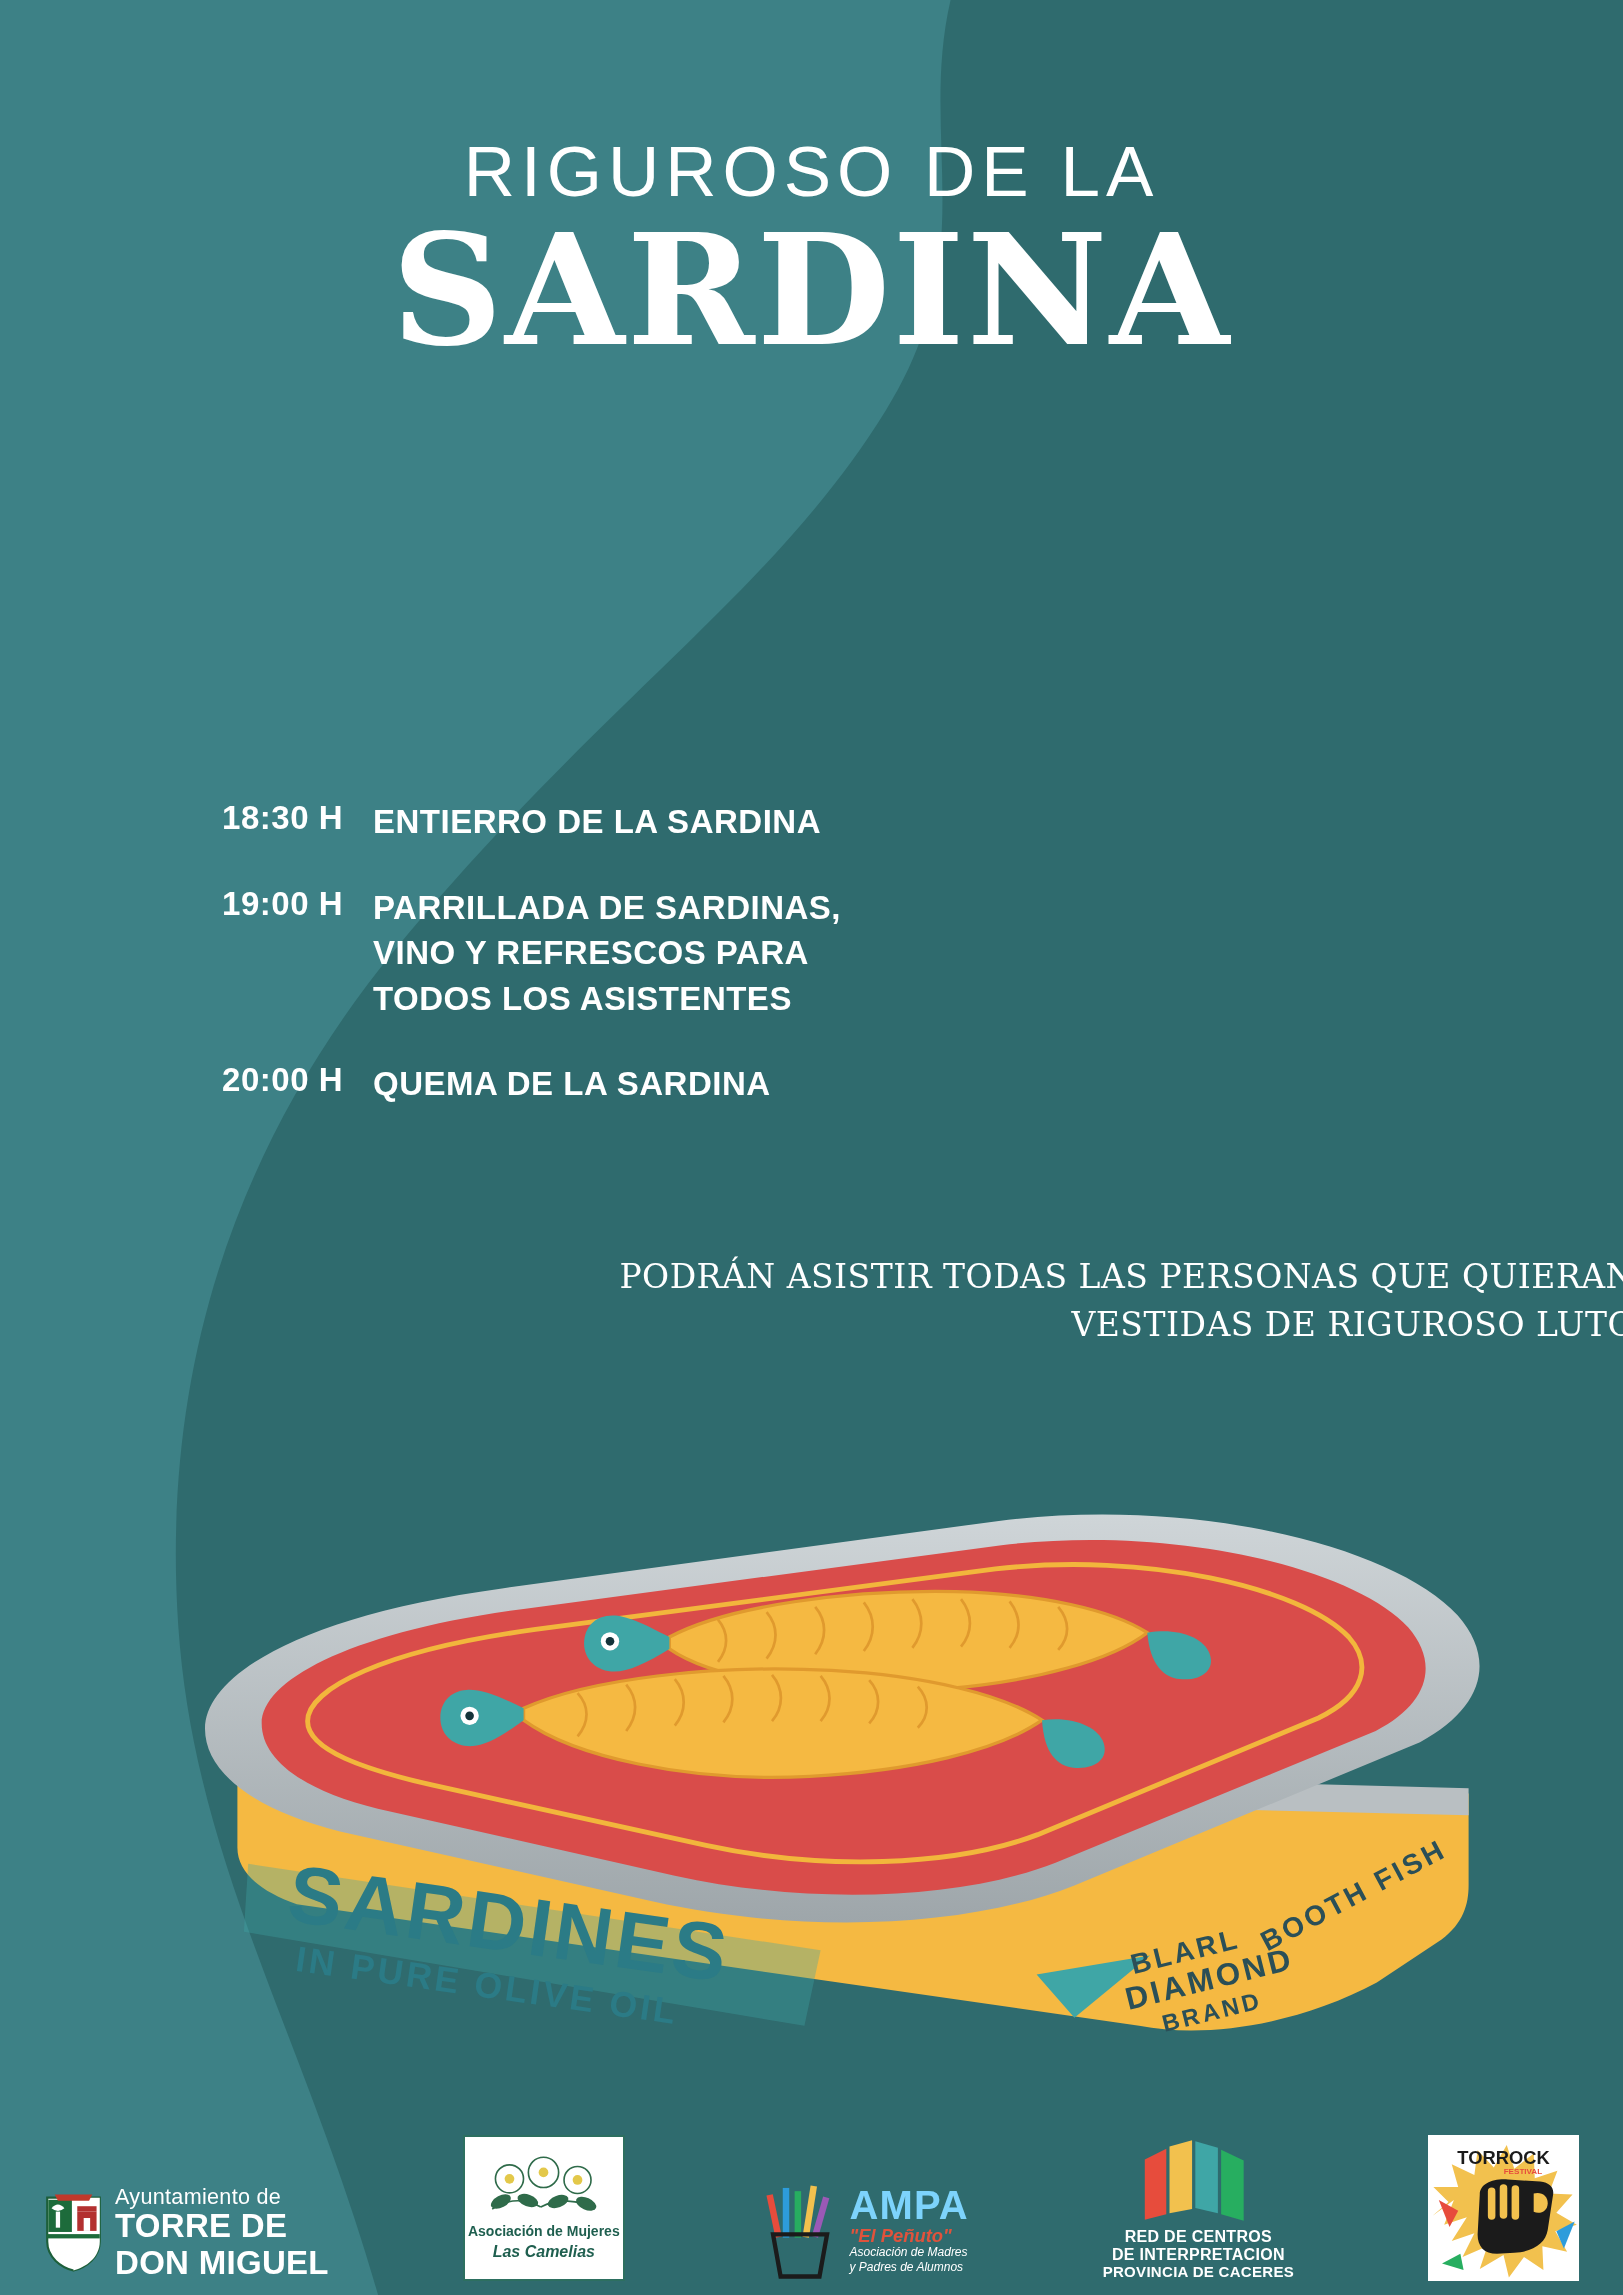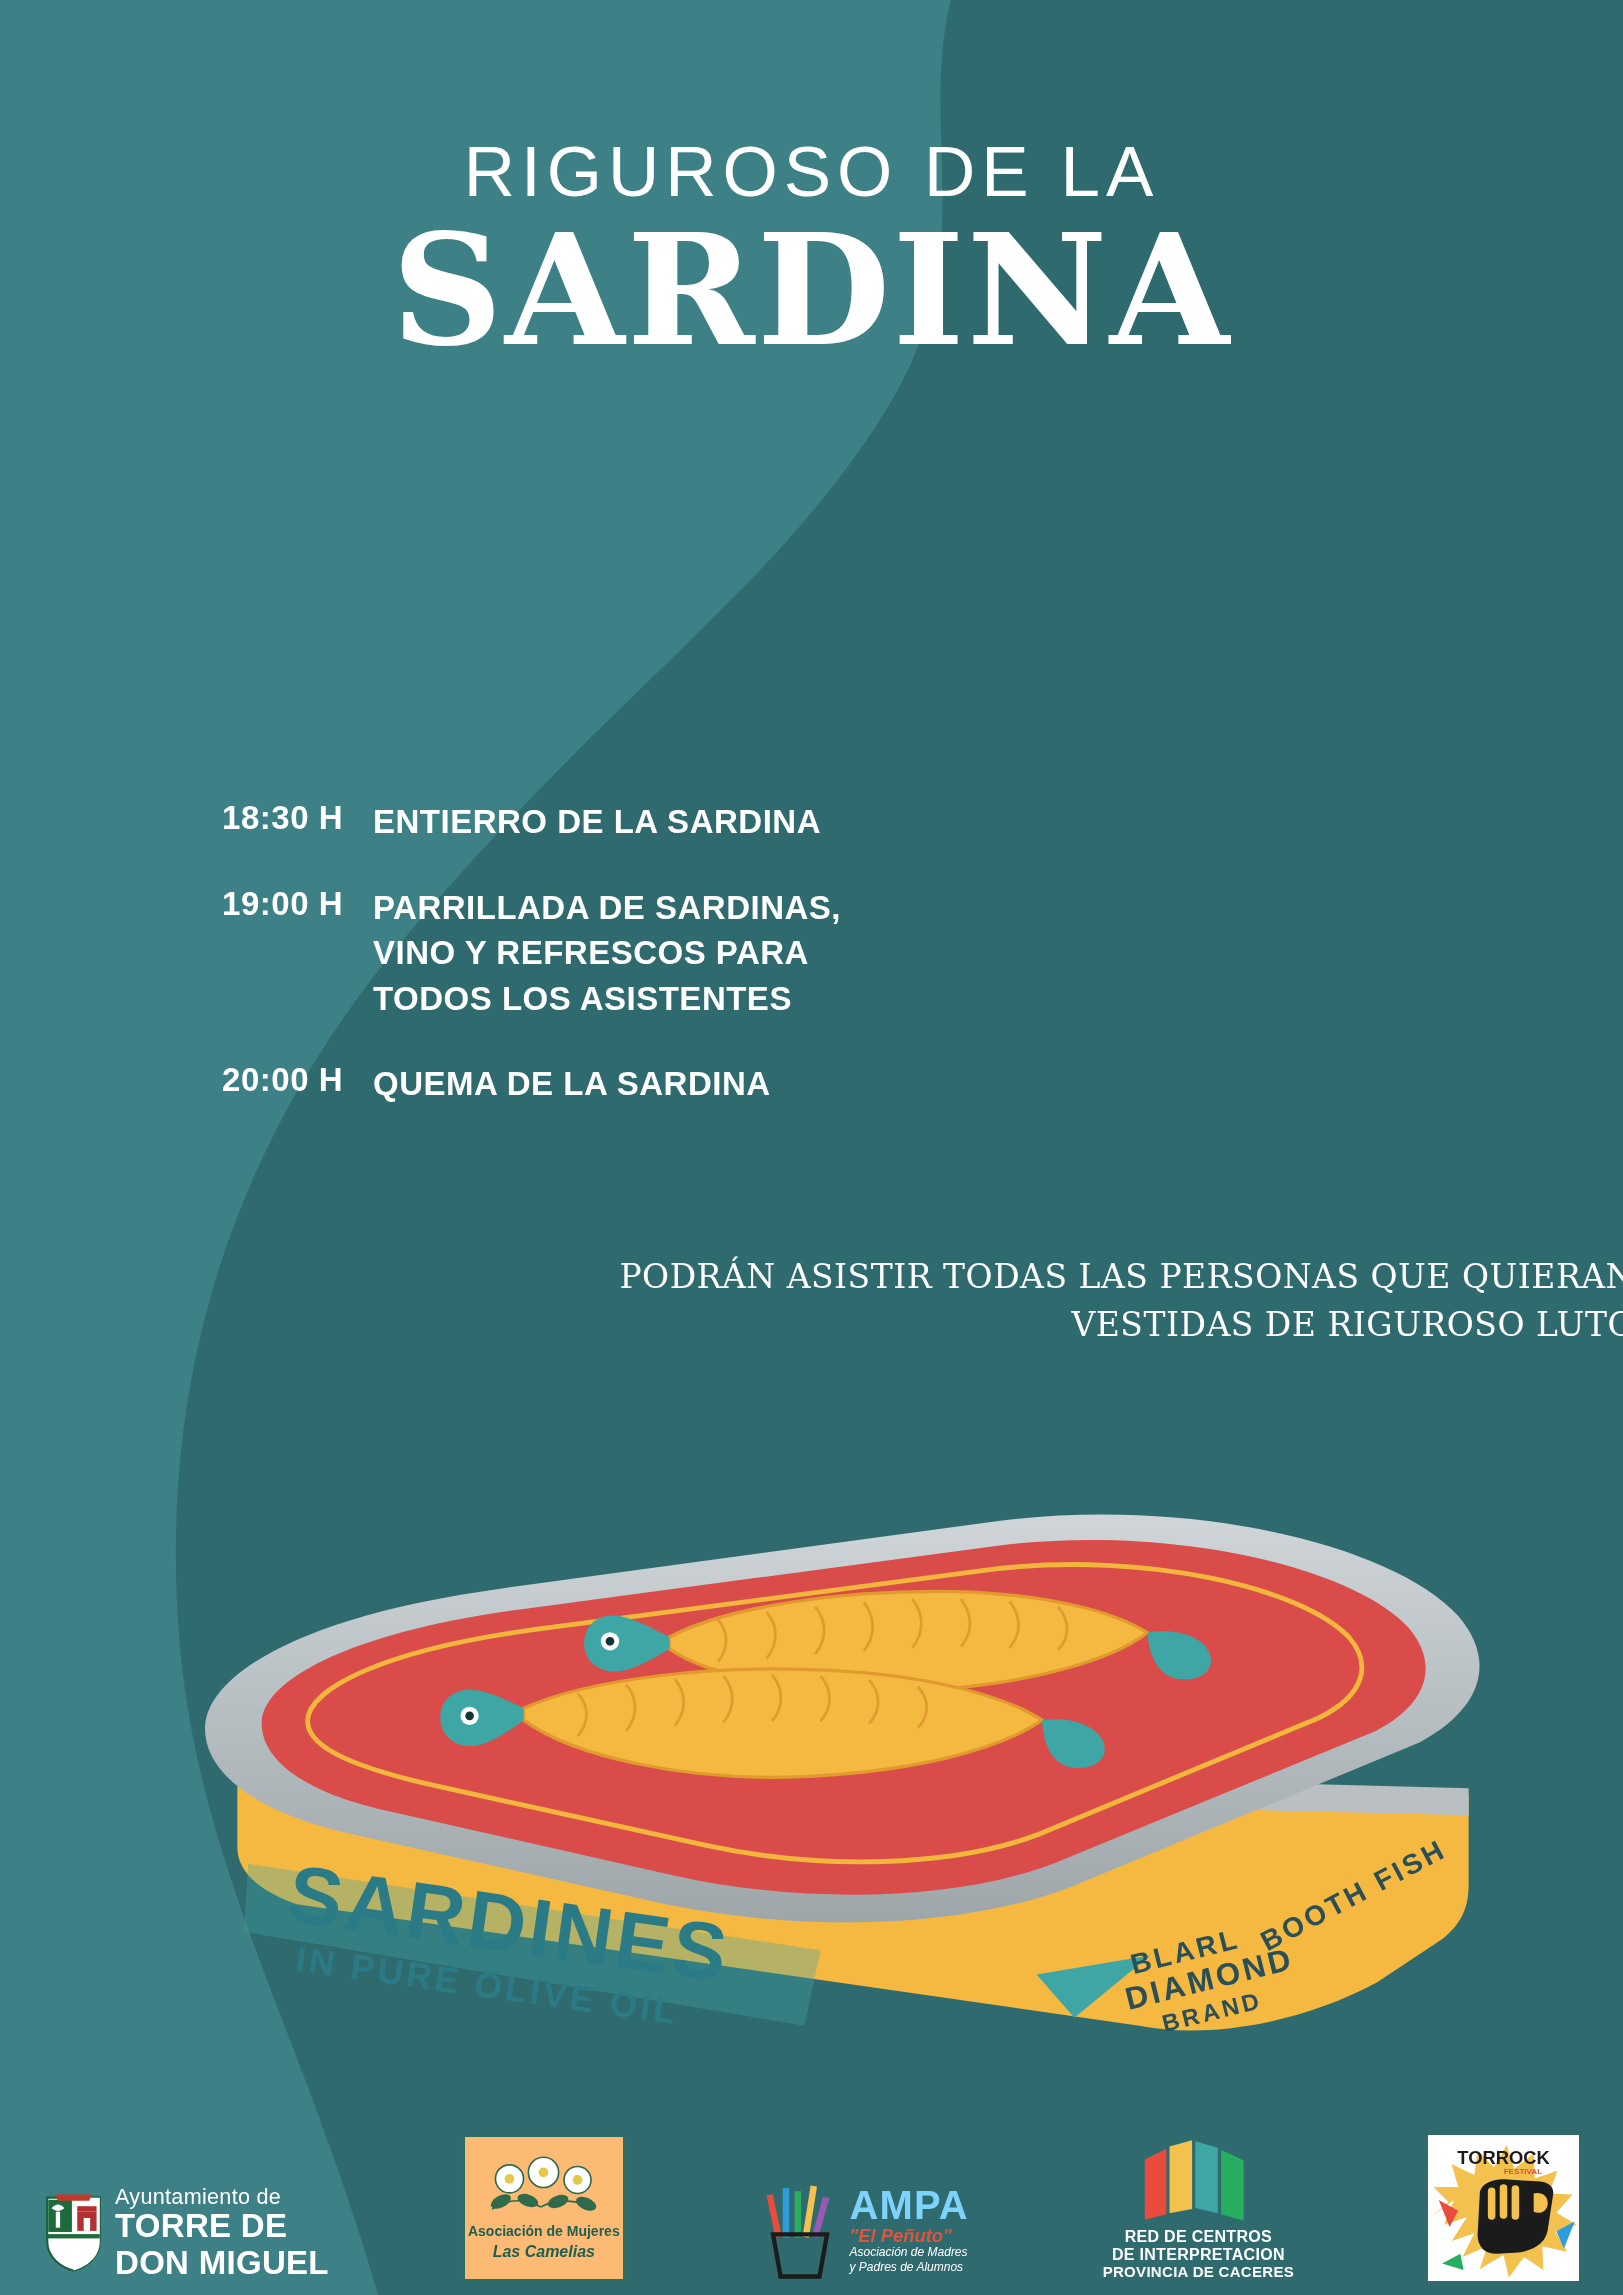--- a/index.html
+++ b/index.html
@@ -166,21 +166,21 @@
   
   .logo-ayto { gap: 12px; }
   .logo-ayto .shield { width: 59px; height: 81px; }
   .logo-ayto .txt { line-height: 1.1; }
   .logo-ayto .l1 { font-size: 21.6px; font-weight: 400; letter-spacing: 0.3px;}
   .logo-ayto .l2 { font-size: 33px; font-weight: 700; letter-spacing: 0.3px;}
   .logo-ayto .l3 { font-size: 33px; font-weight: 700; letter-spacing: 0.3px;}
 
   
   .logo-mujeres {
-    background: #fdba74;
+    background: #ffffff;
     border: 2.2px solid #2d6f60;
     width: 162px;
     height: 146px;
     flex-direction: column;
     justify-content: center;
     color: #1f5f4f;
     text-align: center;
     box-sizing: border-box;
   }
   .logo-mujeres .flowers { height: 65px; width: 135px; }

